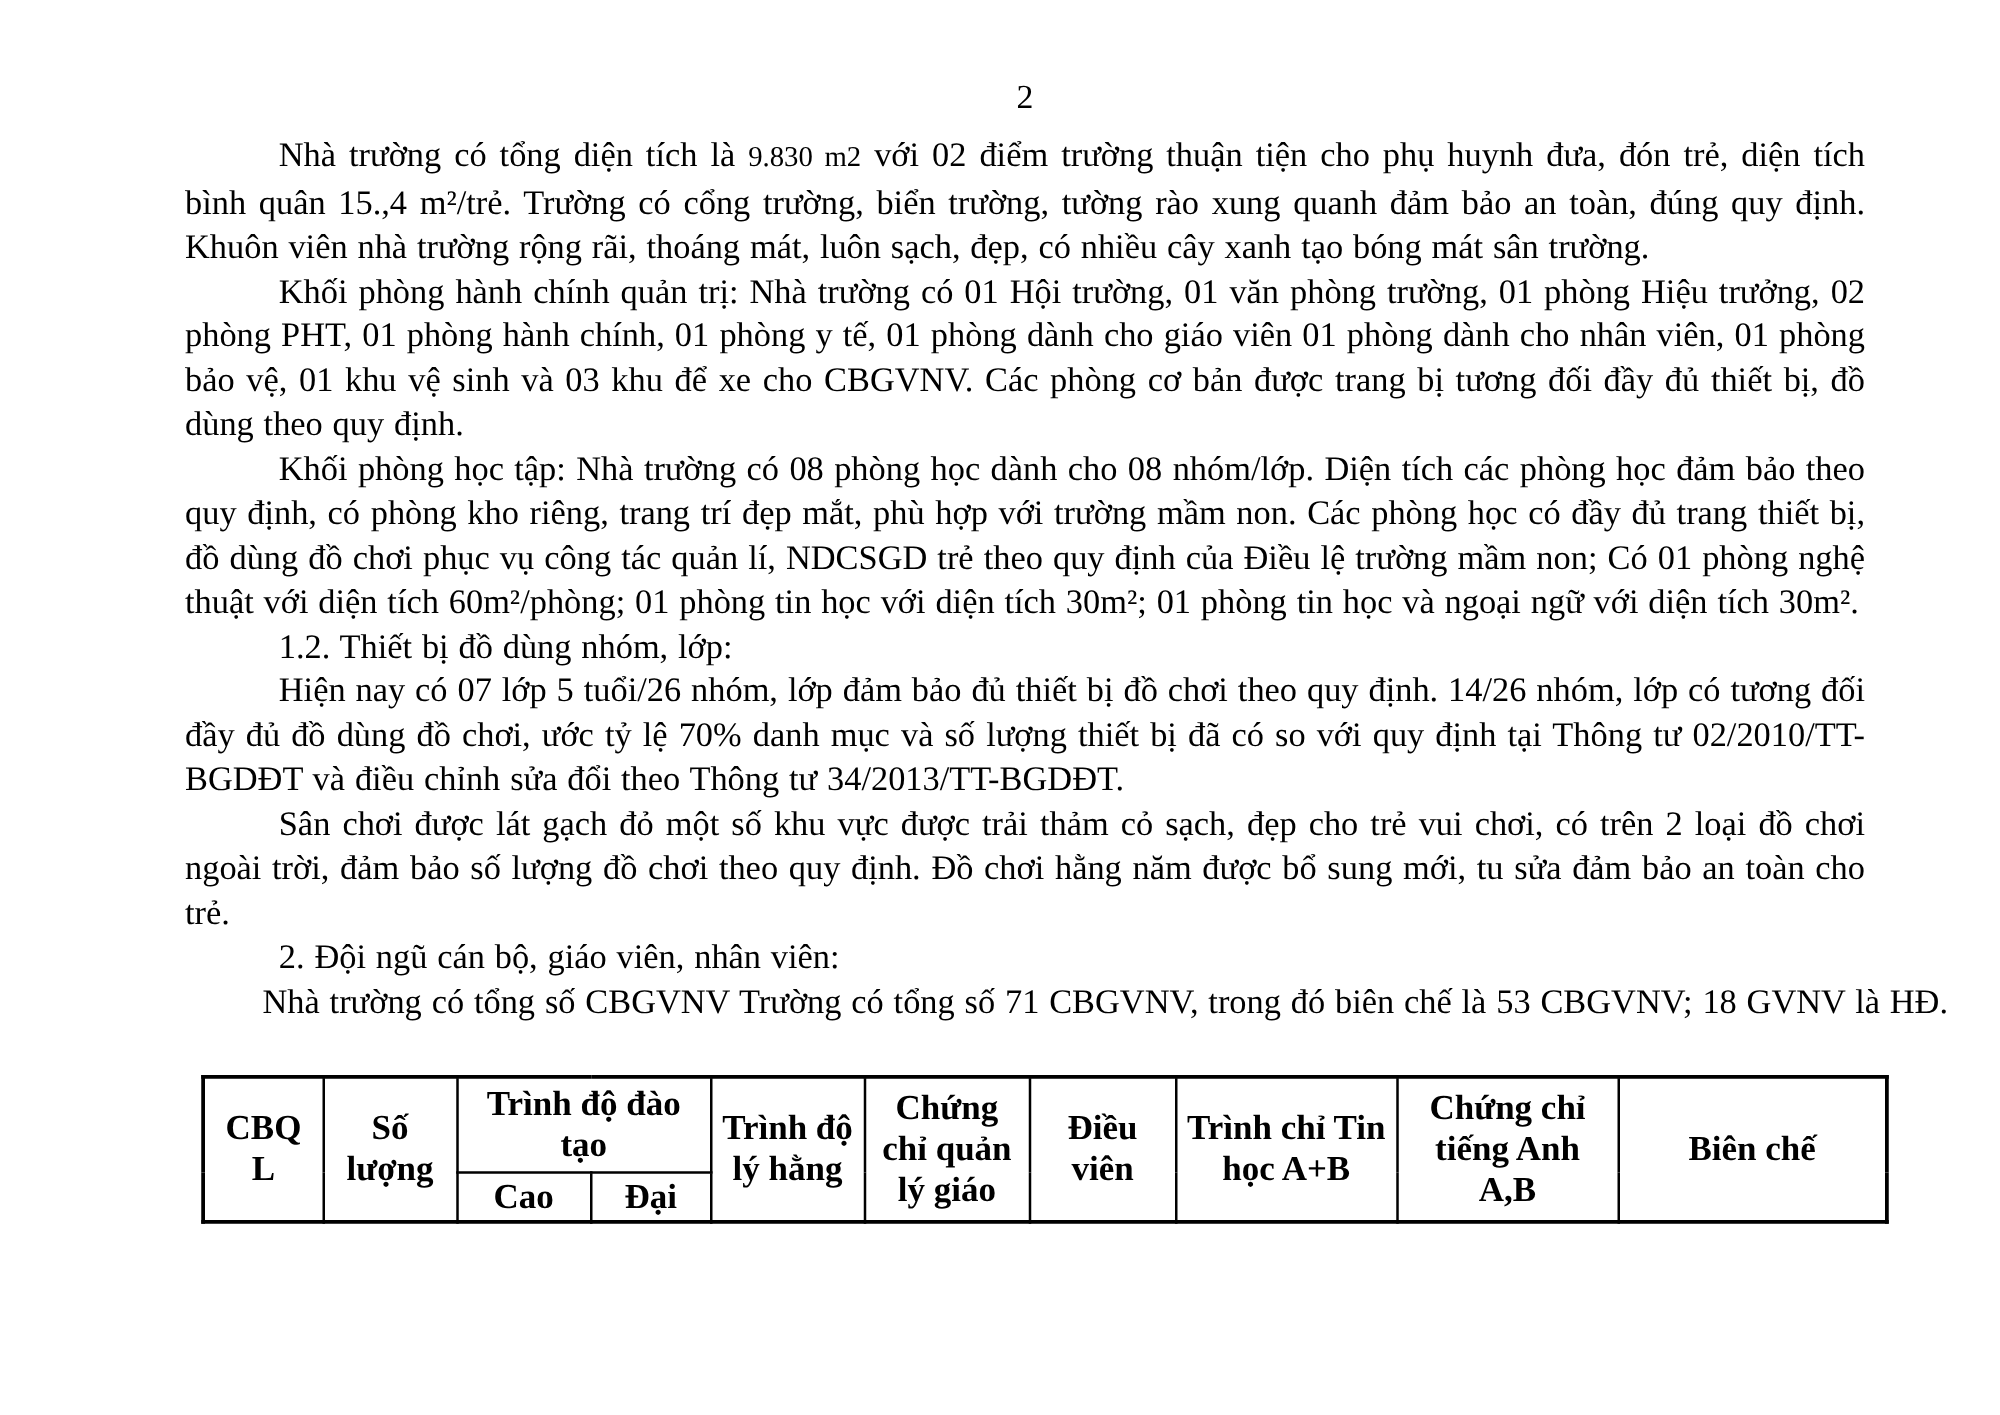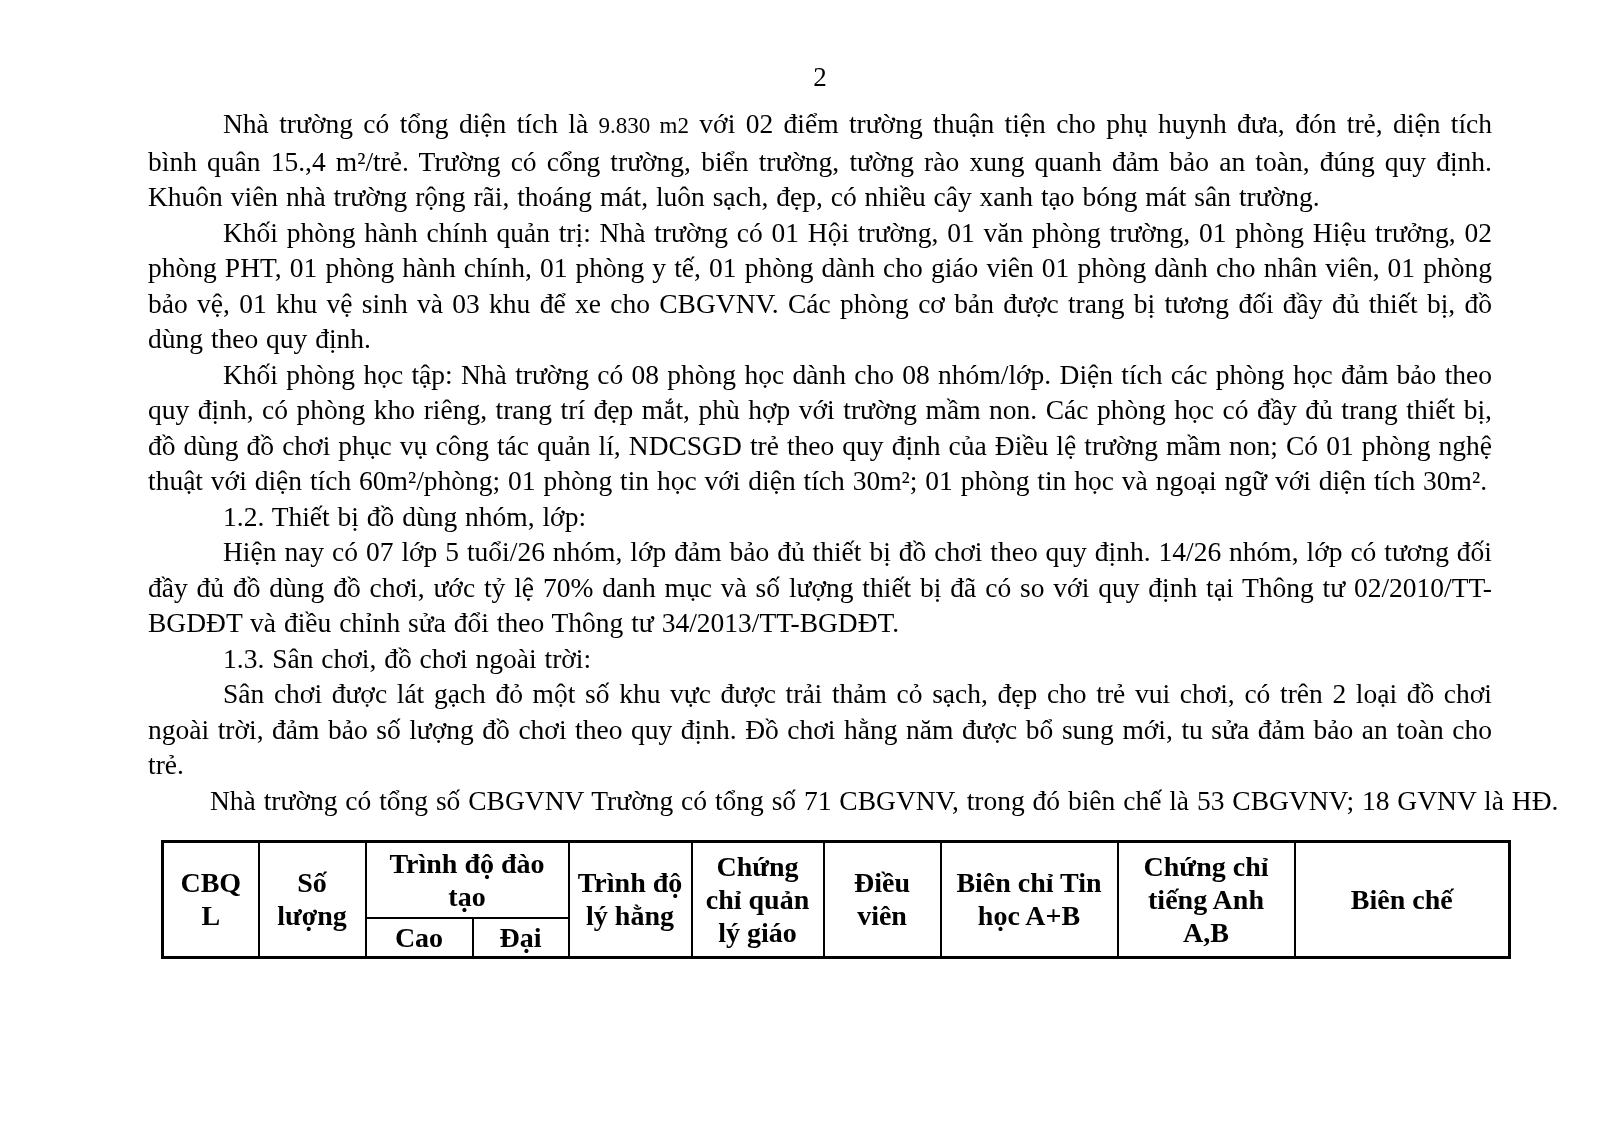--- a/index.html
+++ b/index.html
@@ -42,21 +42,21 @@
     text-indent: 62px;
   }
   .small-inline {
     font-size: 23px;
     margin-top: 23px;
   }
   table.staff-table {
     border-collapse: collapse;
     table-layout: fixed;
     width: 1347px;
-    margin: 22px 0 0 13px;
+    margin: 42px 0 0 13px;
     border: 3px solid #000;
   }
   table.staff-table td {
     border: 2px solid #000;
     font-weight: bold;
     font-size: 28px;
     line-height: 33px;
     text-align: center;
     vertical-align: middle;
     padding: 2px 4px;
@@ -77,24 +77,24 @@
 
   <p class="para">Khối phòng hành chính quản trị: Nhà trường có 01 Hội trường, 01 văn phòng trường, 01 phòng Hiệu trưởng, 02 phòng PHT, 01 phòng hành chính, 01 phòng y tế, 01 phòng dành cho giáo viên 01 phòng dành cho nhân viên, 01 phòng bảo vệ, 01 khu vệ sinh và 03 khu để xe cho CBGVNV. Các phòng cơ bản được trang bị tương đối đầy đủ thiết bị, đồ dùng theo quy định.</p>
 
   <p class="para">Khối phòng học tập: Nhà trường có 08 phòng học dành cho 08 nhóm/lớp. Diện tích các phòng học đảm bảo theo quy định, có phòng kho riêng, trang trí đẹp mắt, phù hợp với trường mầm non. Các phòng học có đầy đủ trang thiết bị, đồ dùng đồ chơi phục vụ công tác quản lí, NDCSGD trẻ theo quy định của Điều lệ trường mầm non; Có 01 phòng nghệ thuật với diện tích 60m²/phòng; 01 phòng tin học với diện tích 30m²; 01 phòng tin học và ngoại ngữ với diện tích 30m².</p>
 
 
   <p class="para bold">1.2. Thiết bị đồ dùng nhóm, lớp:</p>
 
   <p class="para">Hiện nay có 07 lớp 5 tuổi/26 nhóm, lớp đảm bảo đủ thiết bị đồ chơi theo quy định. 14/26 nhóm, lớp có tương đối đầy đủ đồ dùng đồ chơi, ước tỷ lệ 70% danh mục và số lượng thiết bị đã có so với quy định tại Thông tư 02/2010/TT-BGDĐT và điều chỉnh sửa đổi theo Thông tư 34/2013/TT-BGDĐT.</p>
 
-  <p class="para bold">1.3. Sân chơi, đồ chơi ngoài trời:</p>
 
   <p class="para">Sân chơi được lát gạch đỏ một số khu vực được trải thảm cỏ sạch, đẹp cho trẻ vui chơi, có trên 2 loại đồ chơi ngoài trời, đảm bảo số lượng đồ chơi theo quy định. Đồ chơi hằng năm được bổ sung mới, tu sửa đảm bảo an toàn cho trẻ.</p>
 
+  <p class="para bold">2. Đội ngũ cán bộ, giáo viên, nhân viên:</p>
 
   <p class="para single-line">Nhà trường có tổng số CBGVNV Trường có tổng số 71 CBGVNV, trong đó biên chế là 53 CBGVNV; 18 GVNV là HĐ.</p>
 
 
   <table class="staff-table">
     <colgroup>
       <col style="width:96px">
       <col style="width:107px">
       <col style="width:107px">
       <col style="width:96px">
@@ -107,21 +107,21 @@
     </colgroup>
     <tbody>
       <tr class="header-row-main">
         <td rowspan="2" class="cell-cbql">CBQ
 L</td>
         <td rowspan="2">Số lượng</td>
         <td colspan="2">Trình độ đào tạo</td>
         <td rowspan="2">Trình độ lý hằng</td>
         <td rowspan="2">Chứng chỉ quản lý giáo</td>
         <td rowspan="2">Điều viên</td>
-        <td rowspan="2">Biên chỉ Tin học A+B</td>
+        <td rowspan="2">Trình chỉ Tin học A+B</td>
         <td rowspan="2">Chứng chỉ tiếng Anh A,B</td>
         <td rowspan="2">Biên chế</td>
       </tr>
       <tr class="header-row-sub">
         <td>Cao</td>
         <td>Đại</td>
       </tr>
     </tbody>
   </table>
 

